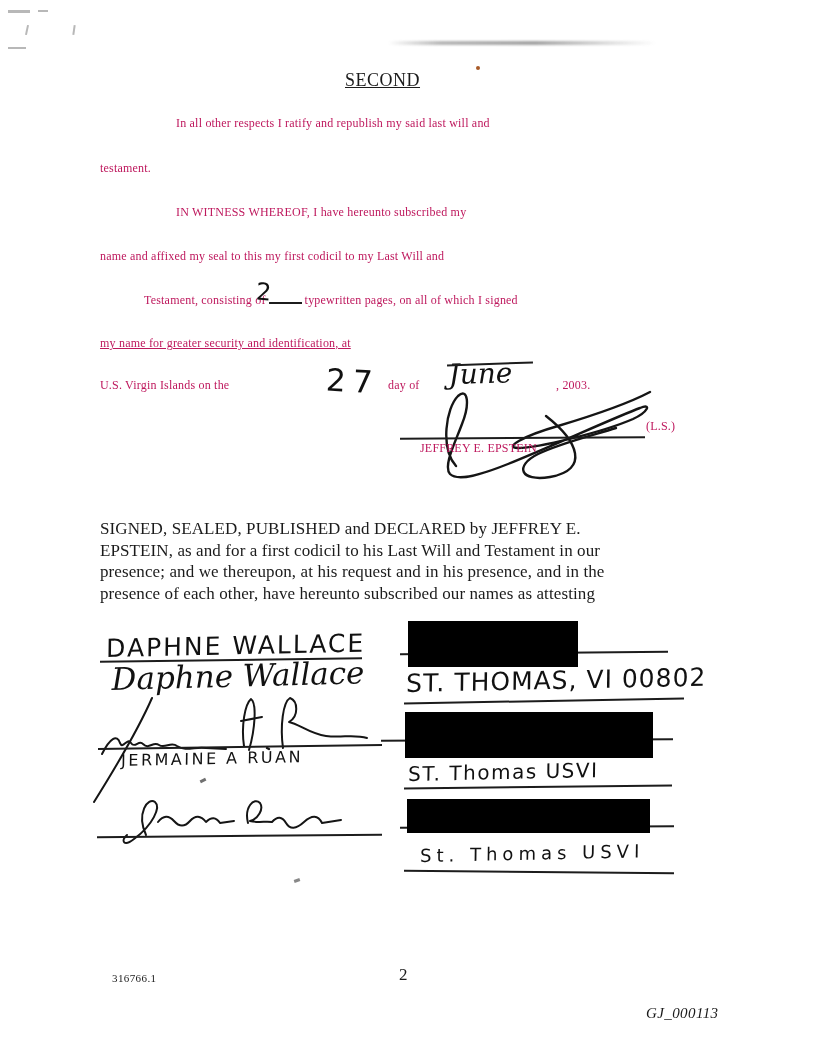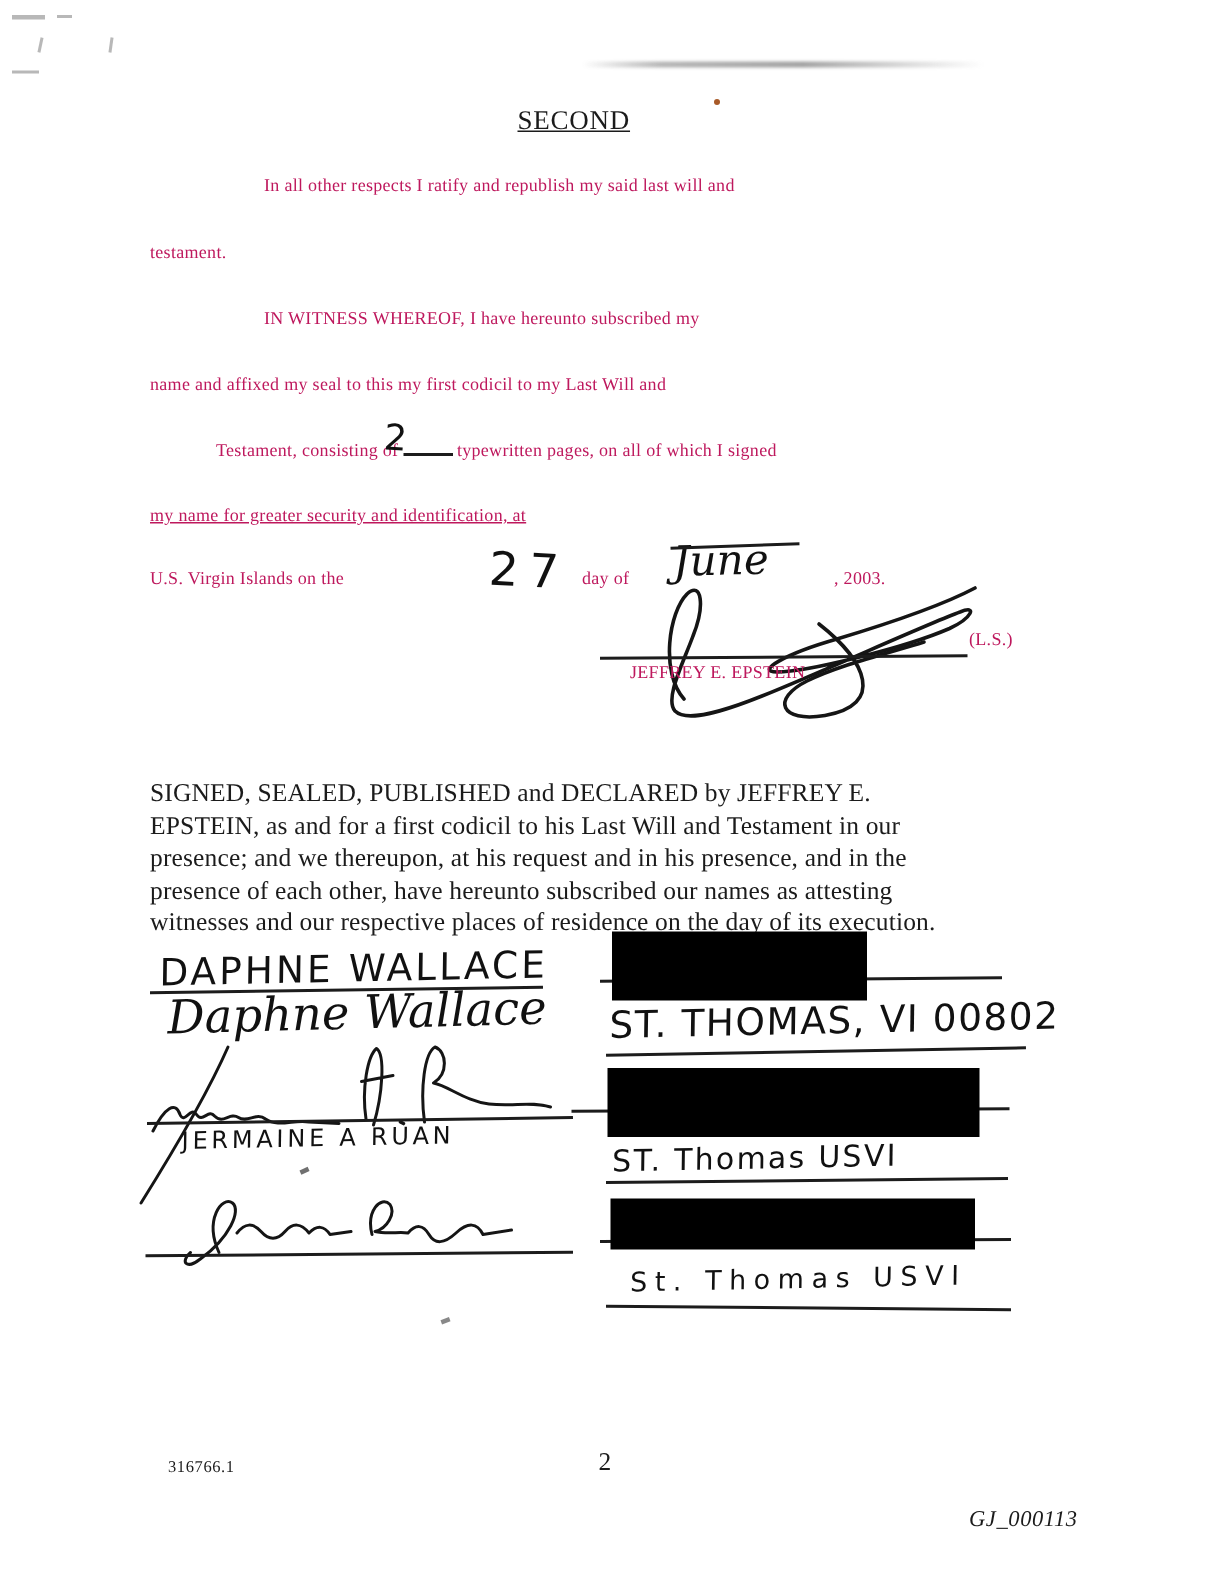--- a/index.html
+++ b/index.html
@@ -81,21 +81,20 @@
   </svg>
   <div class="sig-line" style="left:400px;top:437px;width:245px;transform:rotate(-0.4deg);"></div>
   <div class="abs typed" style="left:646px;top:419px;">(L.S.)</div>
   <div class="abs typed" style="left:400px;top:441px;margin-left:20px;">JEFFREY E. EPSTEIN</div>
 
   <div class="abs attest" style="left:100px;top:506px;margin-top:12px;">
     <div>SIGNED, SEALED, PUBLISHED and DECLARED by JEFFREY E.</div>
     <div>EPSTEIN, as and for a first codicil to his Last Will and Testament in our</div>
     <div>presence; and we thereupon, at his request and in his presence, and in the</div>
     <div>presence of each other, have hereunto subscribed our names as attesting</div>
-    <div>witnesses and our respective places of residence on the day of its execution.</div>
   </div>
 
   <div class="abs hand-caps" style="left:106px;top:634px;font-size:25px;letter-spacing:2px;">DAPHNE WALLACE</div>
   <div class="sig-line" style="left:100px;top:659px;width:262px;transform:rotate(-0.8deg);"></div>
   <div class="abs cursive" style="left:112px;top:661px;font-size:31px;">Daphne Wallace</div>
 
   <div class="sig-line" style="left:400px;top:652px;width:268px;transform:rotate(-0.5deg);"></div>
   <div class="redaction" style="left:408px;top:621px;width:170px;height:46px;"></div>
   <div class="abs hand-caps" style="left:406px;top:669px;font-size:25px;letter-spacing:1px;">ST. THOMAS, VI 00802</div>
   <div class="sig-line" style="left:404px;top:700px;width:280px;transform:rotate(-1deg);"></div>

